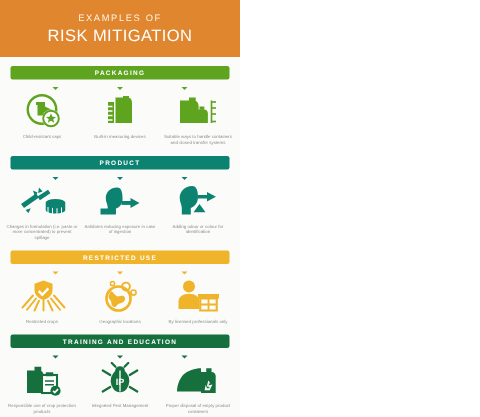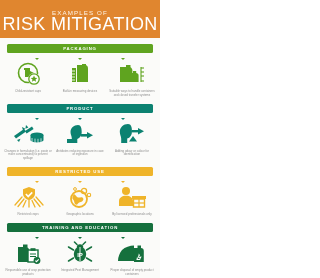--- a/index.html
+++ b/index.html
@@ -21,21 +21,21 @@
   }
   .header-eyebrow {
     color: #fdf3e6;
     font-size: 6.2px;
     letter-spacing: 1.1px;
     font-weight: 400;
     line-height: 8px;
   }
   .header-title {
     color: #ffffff;
-    font-size: 18px;
+    font-size: 11px;
     letter-spacing: 0.3px;
     font-weight: 400;
     line-height: 14px;
     white-space: nowrap;
   }
 
   
   .section { position: relative; padding-top: 6px; }
 
   .bar-wrap { position: relative; padding: 0 7px; }

